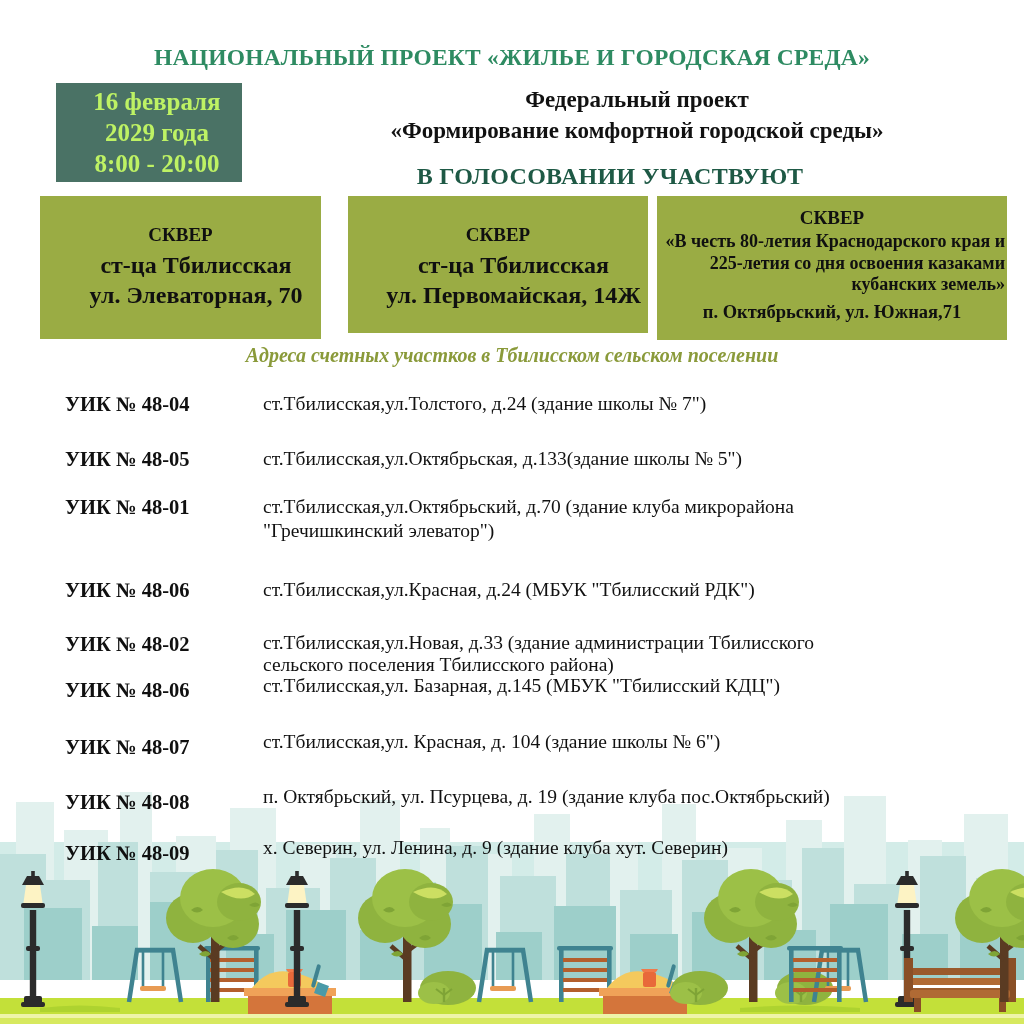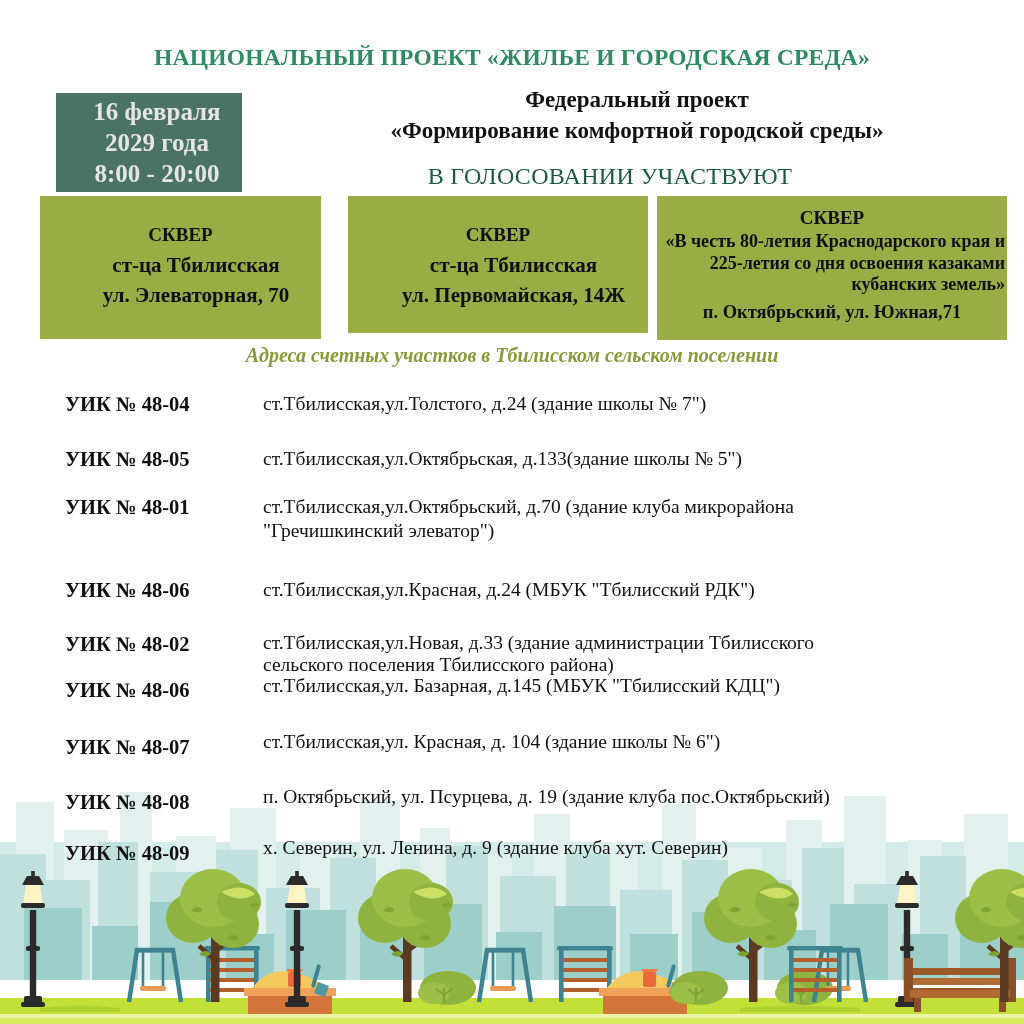--- a/index.html
+++ b/index.html
@@ -26,25 +26,25 @@
     color: #2e8b62;
     font-weight: bold;
     font-size: 23.5px;
     letter-spacing: 0.2px;
     white-space: nowrap;
   }
 
   .date-box {
     position: absolute;
     left: 56px;
-    top: 93px;
+    top: 83px;
     width: 186px;
     height: 99px;
     background: #4a7265;
-    color: #e5e5e5;
+    color: #bef264;
     font-weight: bold;
     font-size: 25px;
     line-height: 31px;
     text-align: center;
     padding-top: 3px;
     box-sizing: border-box;
     padding-left: 16px;
   }
   .date-box div { white-space: nowrap; }
 
@@ -60,42 +60,42 @@
   .fed-line1 { font-size: 23px; line-height: 30px; }
   .fed-line2 { font-size: 23px; line-height: 32px; }
 
   .vote-title {
     position: absolute;
     left: 250px;
     top: 163px;
     width: 720px;
     text-align: center;
     color: #1e5945;
-    font-weight: normal;
+    font-weight: bold;
     font-size: 24px;
     letter-spacing: 0.3px;
     white-space: nowrap;
   }
 
   
   .sq-box {
     position: absolute;
     background: #9aac44;
     color: #101010;
     font-weight: bold;
     text-align: center;
     box-sizing: border-box;
     overflow: hidden;
   }
   #sq-box-1 { left: 40px;  top: 196px; width: 281px; height: 143px; padding-top: 24px; }
   #sq-box-2 { left: 348px; top: 196px; width: 300px; height: 137px; padding-top: 24px; }
   #sq-box-3 { left: 657px; top: 196px; width: 350px; height: 144px; padding-top: 8px; }
 
   .sq-head { font-size: 19px; line-height: 30px; }
-  .sq-line { font-size: 21px; line-height: 30px; padding-left: 31px; }
+  .sq-line { font-size: 24px; line-height: 30px; padding-left: 31px; }
   #sq-box-3 .sq-head { font-size: 19px; line-height: 27px; }
   #sq-box-3 .sq-body { font-size: 18px; line-height: 21.5px; padding: 0 2px; text-align: right; }
   #sq-box-3 .sq-addr { font-size: 18.5px; line-height: 26px; padding-top: 3px; }
 
   
   .section-heading {
     position: absolute;
     left: 0;
     top: 344px;
     width: 1024px;

